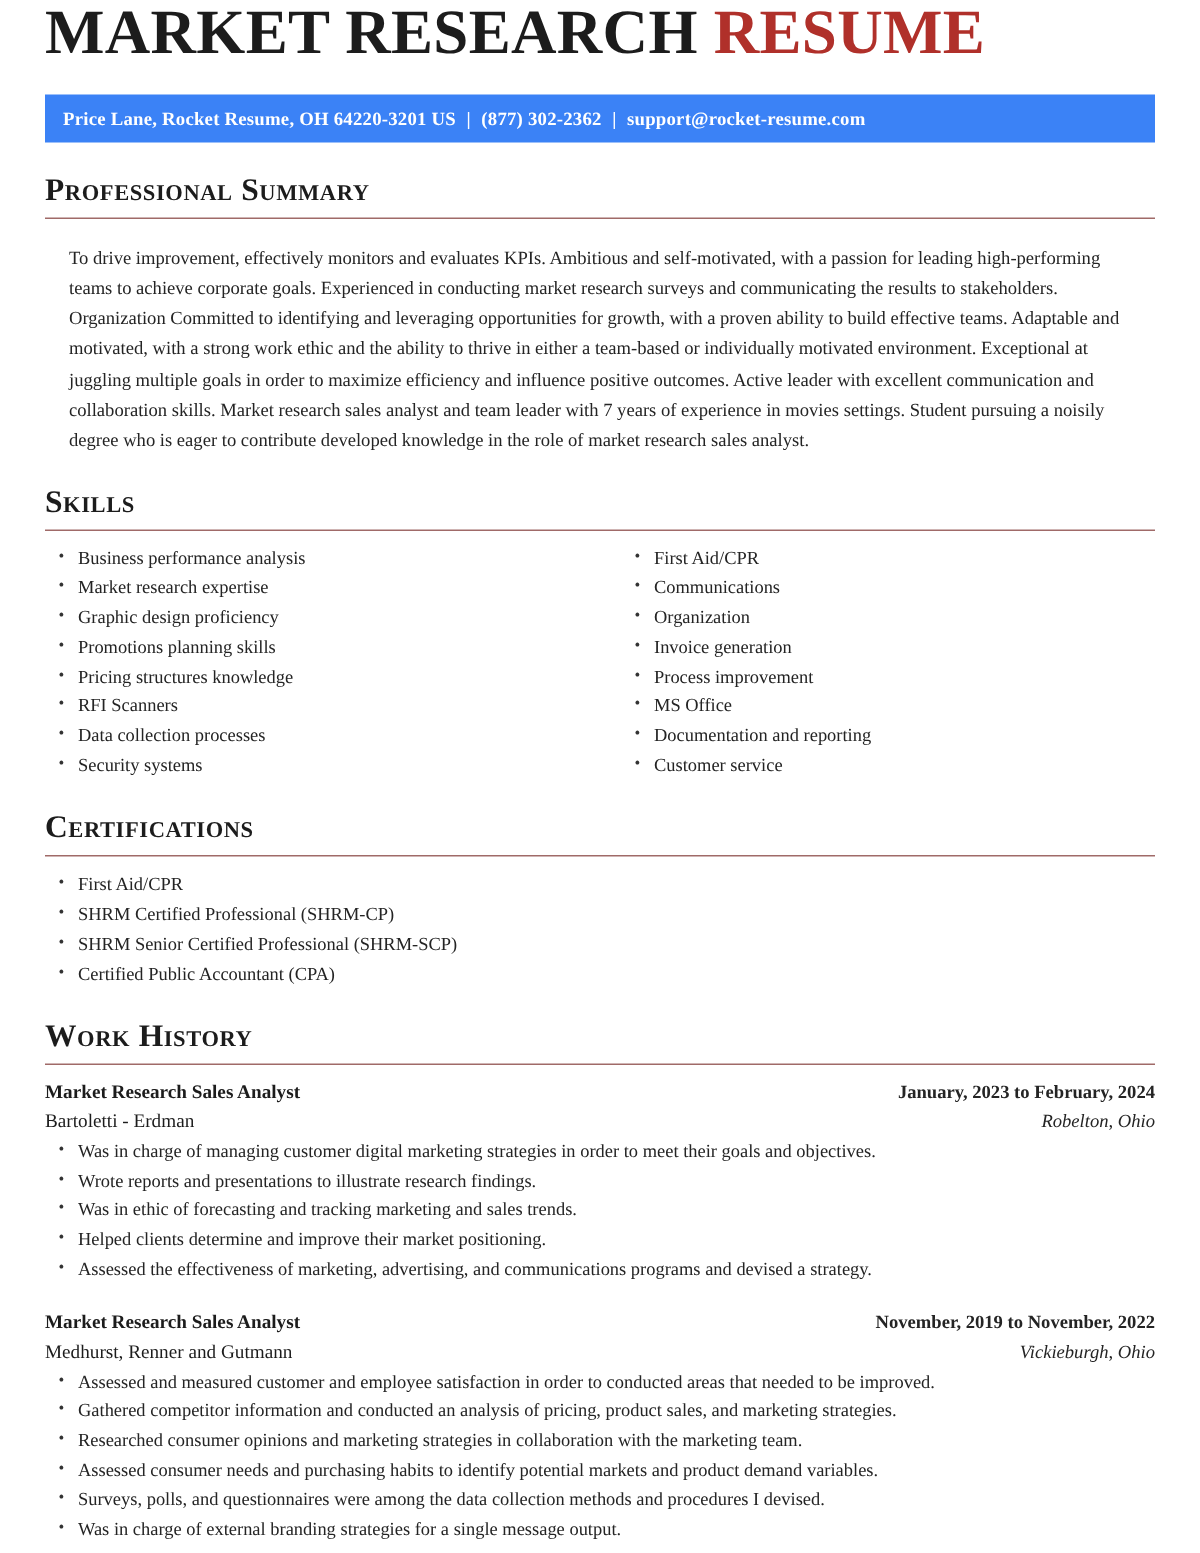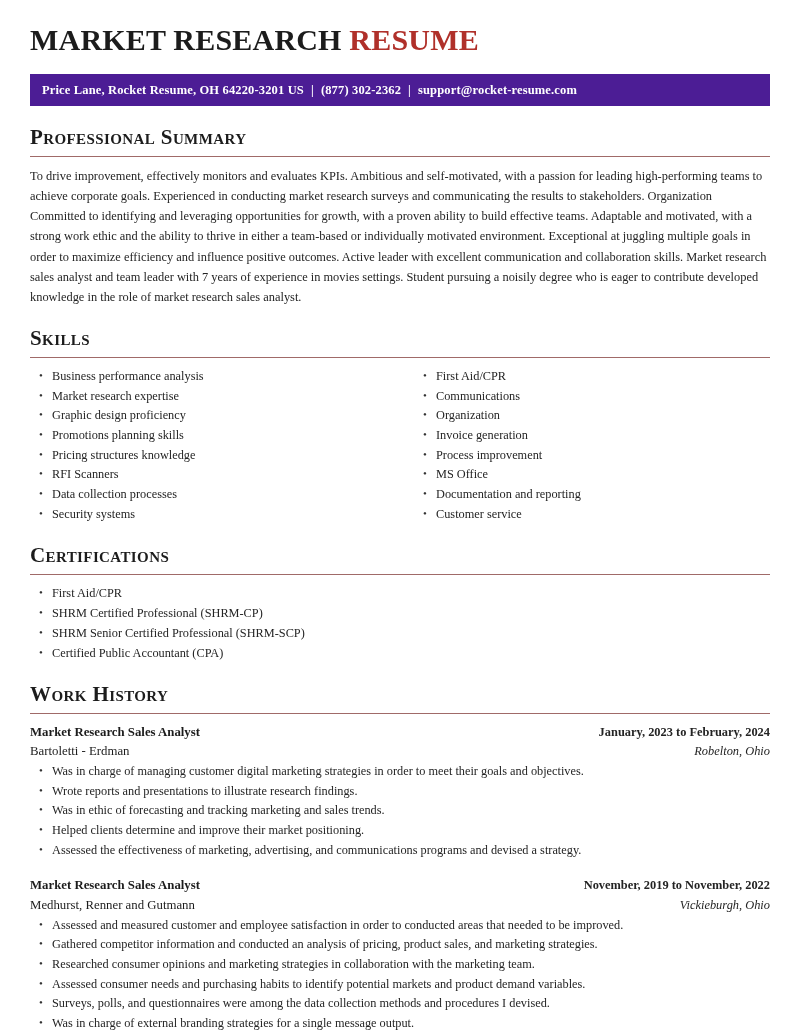--- a/index.html
+++ b/index.html
@@ -19,34 +19,33 @@
     width: 800px;
     height: 1035px;
     box-sizing: border-box;
     padding: 0 30px;
     position: relative;
   }
 
   
   .doc-title {
     margin: 0;
-    padding-top: 24px;
-    font-size: 30px;
+    font-size: 42px;
     font-weight: 700;
     letter-spacing: 0.2px;
     line-height: 1.08;
     color: #1c1c1c;
     white-space: nowrap;
   }
   .doc-title .accent {
     color: #b0302a;
   }
   .contact-bar {
     margin-top: 18px;
-    background: #4c1d95;
+    background: #3b82f6;
     color: #ffffff;
     height: 32px;
     display: flex;
     align-items: center;
     padding: 12px 12px;
     box-sizing: border-box;
   }
   .contact-line {
     font-size: 12.5px;
     font-weight: 700;
@@ -80,21 +79,21 @@
   .section-body {
     margin-top: 9px;
   }
 
   
   .summary-text {
     font-size: 12.4px;
     line-height: 1.62;
     text-align: left;
     color: #242424;
-    margin: 0;
+    margin: 16px;
   }
 
   
   ul.bullets {
     margin: 0;
     padding-left: 22px;
     list-style: none;
   }
   ul.bullets li {
     position: relative;

